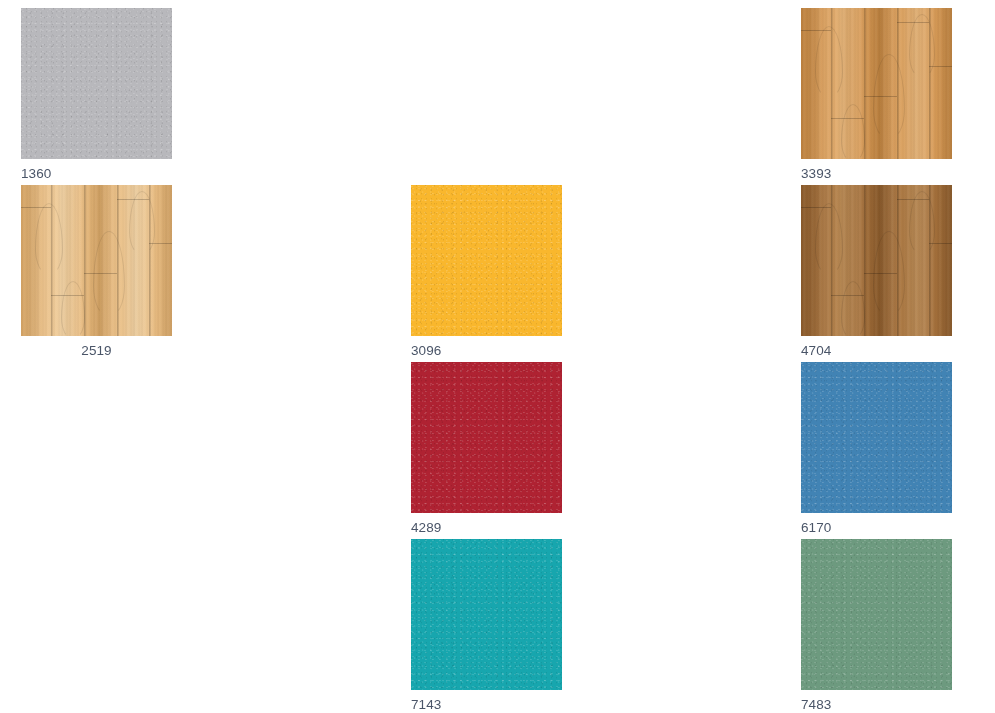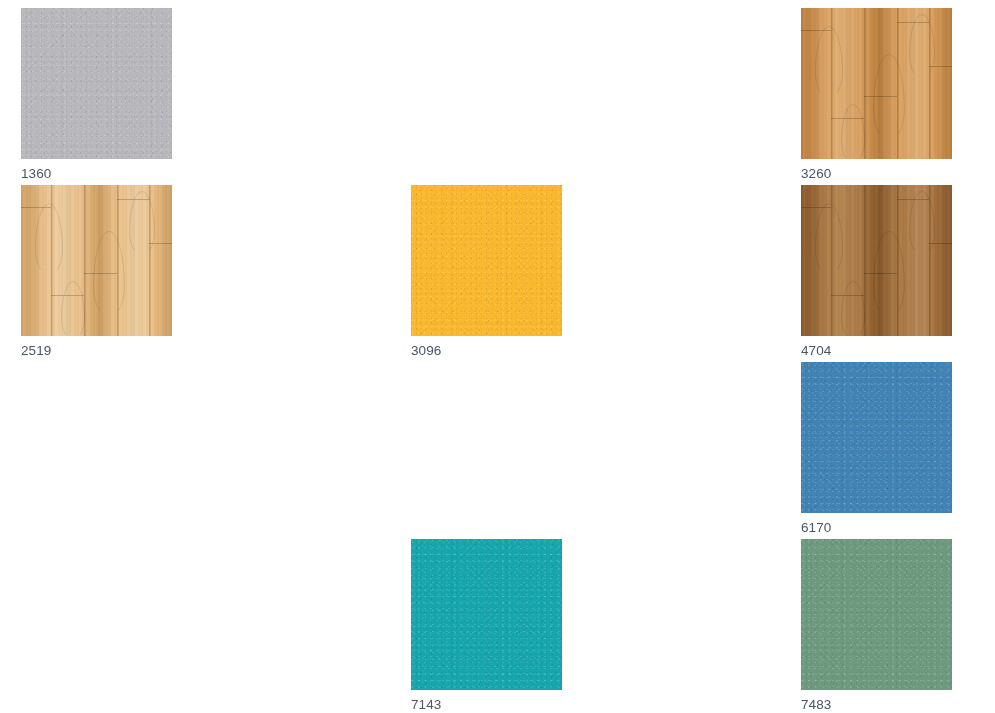--- a/index.html
+++ b/index.html
@@ -158,23 +158,23 @@
           <i style="left: 128px;"></i>
         </div>
         <div class="seams-h">
           <i style="left: 0px; top: 22px; width: 30px;"></i>
           <i style="left: 96px; top: 14px; width: 32px;"></i>
           <i style="left: 30px; top: 110px; width: 33px;"></i>
           <i style="left: 63px; top: 88px; width: 33px;"></i>
           <i style="left: 128px; top: 58px; width: 23px;"></i>
         </div>
       </div>
-      <div class="swatch-label">3260</div>
-    </div>
-    <div class="swatch-cell" style="left: 17px; top: 185px;">
+      <div class="swatch-label">3393</div>
+    </div>
+    <div class="swatch-cell" style="left: 17px; top: 185px; text-align: center;">
       <div class="swatch-tile wood" style="background: linear-gradient(90deg, rgb(214, 165, 102) 0%, rgb(232, 188, 130) 14%, rgb(243, 211, 164) 27%, rgb(232, 188, 130) 40%, rgb(214, 165, 102) 52%, rgb(232, 188, 130) 63%, rgb(243, 211, 164) 76%, rgb(232, 188, 130) 88%, rgb(214, 165, 102) 100%);">
         <div class="grain lines"></div>
         <div class="grain bands"></div>
         <div class="arcs">
           <i style="left: 14px; top: 18px; width: 26px; height: 70px;"></i>
           <i style="left: 72px; top: 46px; width: 30px; height: 84px;"></i>
           <i style="left: 108px; top: 6px; width: 24px; height: 62px;"></i>
           <i style="left: 40px; top: 96px; width: 22px; height: 56px;"></i>
         </div>
         <div class="seams-v">
@@ -216,20 +216,24 @@
         <div class="seams-h">
           <i style="left: 0px; top: 22px; width: 30px;"></i>
           <i style="left: 96px; top: 14px; width: 32px;"></i>
           <i style="left: 30px; top: 110px; width: 33px;"></i>
           <i style="left: 63px; top: 88px; width: 33px;"></i>
           <i style="left: 128px; top: 58px; width: 23px;"></i>
         </div>
       </div>
       <div class="swatch-label">4704</div>
     </div>
+    <div class="swatch-cell" style="left: 407px; top: 362px;">
+      <div class="swatch-tile solid" style="background: rgb(175, 34, 50);"></div>
+      <div class="swatch-label">4289</div>
+    </div>
     <div class="swatch-cell" style="left: 797px; top: 362px;">
       <div class="swatch-tile solid" style="background: rgb(65, 131, 180);"></div>
       <div class="swatch-label">6170</div>
     </div>
     <div class="swatch-cell" style="left: 407px; top: 539px;">
       <div class="swatch-tile solid" style="background: rgb(23, 166, 174);"></div>
       <div class="swatch-label">7143</div>
     </div>
     <div class="swatch-cell" style="left: 797px; top: 539px;">
       <div class="swatch-tile solid" style="background: rgb(109, 154, 127);"></div>

